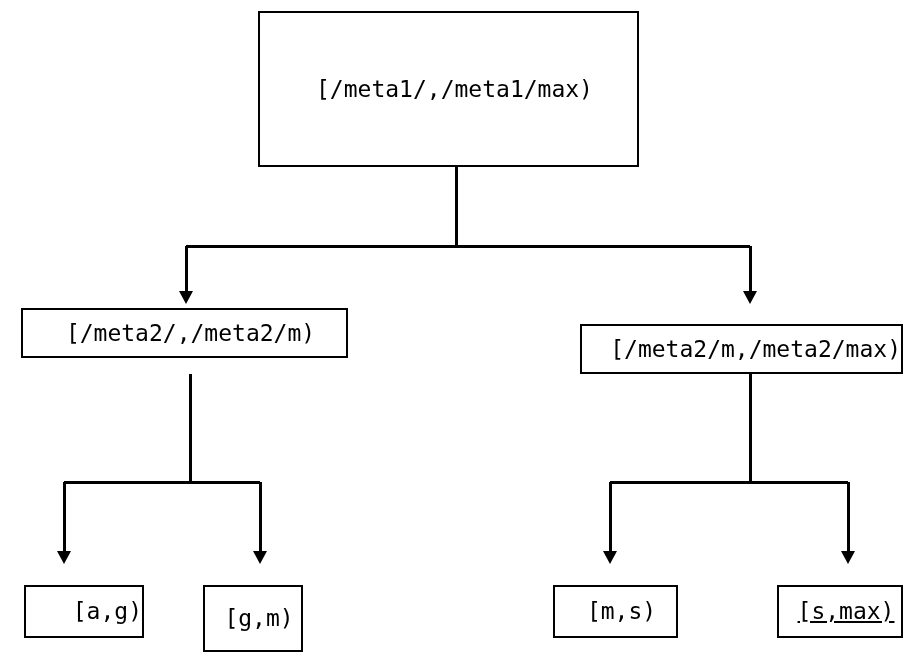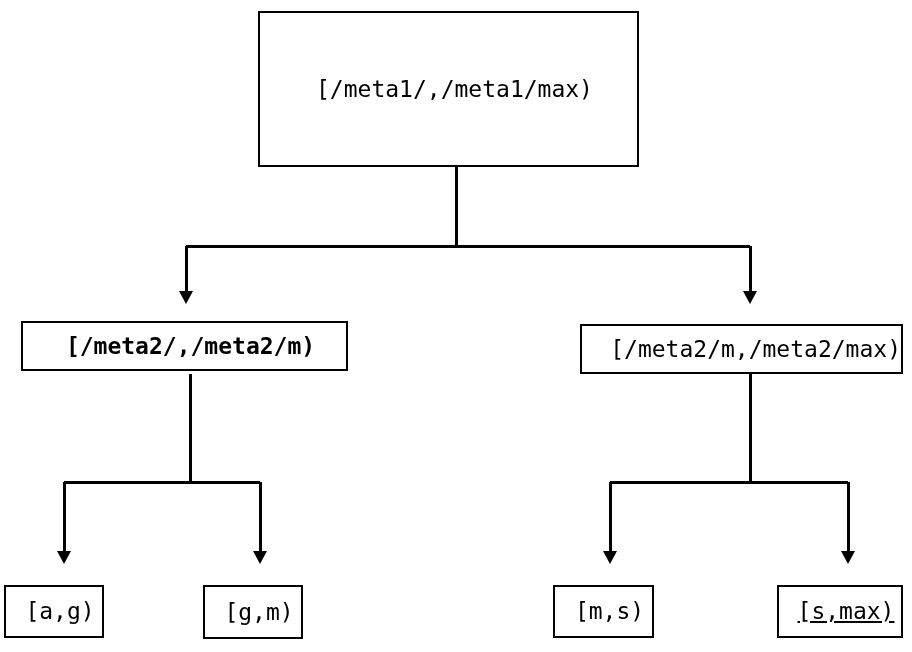--- a/index.html
+++ b/index.html
@@ -36,26 +36,26 @@
     font-family: "DejaVu Sans Mono", "Liberation Mono", monospace;
     font-size: 23px;
     line-height: 1;
     color: #000000;
     white-space: pre;
     letter-spacing: 0;
   }
   
   #node-root { left: 258px; top: 11px; width: 381px; height: 156px; }
   
-  #node-meta2-lower { left: 21px;  top: 321px; width: 327px; height: 50px; font-weight: bold; }
+  #node-meta2-lower { left: 21px;  top: 308px; width: 327px; height: 50px; }
   #node-meta2-upper { left: 580px; top: 324px; width: 323px; height: 50px; justify-content: flex-end; }
   
-  #node-leaf-ag   { left: 4px;   top: 585px; width: 100px; height: 53px; }
-  #node-leaf-gm   { left: 203px; top: 585px; width: 100px; height: 54px; }
-  #node-leaf-ms   { left: 553px; top: 585px; width: 101px; height: 53px; }
+  #node-leaf-ag   { left: 24px;   top: 585px; width: 120px; height: 53px; justify-content: flex-end; }
+  #node-leaf-gm   { left: 203px; top: 585px; width: 100px; height: 67px; }
+  #node-leaf-ms   { left: 553px; top: 585px; width: 125px; height: 53px; }
   #node-leaf-smax { left: 777px; top: 585px; width: 126px; height: 53px; text-decoration: underline; }
 </style>
 </head>
 <body>
 
 <div id="diagram-canvas">
 
   <svg class="edge-layer" viewBox="0 0 912 652" xmlns="http://www.w3.org/2000/svg">
     <g stroke="#000000" stroke-width="3" fill="none" shape-rendering="crispEdges">
 

